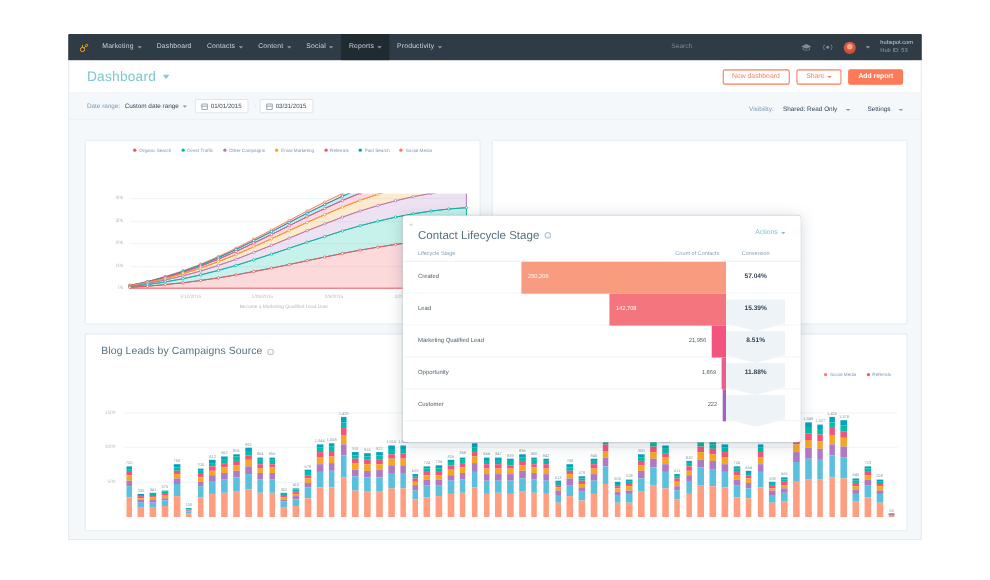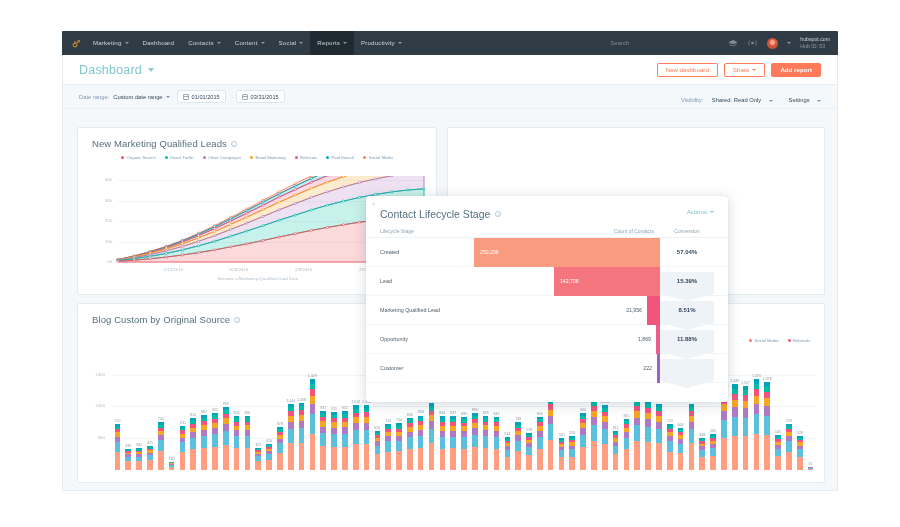--- a/index.html
+++ b/index.html
@@ -329,24 +329,20 @@
           <span class="caret-grey"></span>
         </span>
         <span>
           <span class="filt-value">Settings</span>
           <span class="caret-grey"></span>
         </span>
       </div>
     </div>
 
     <div class="card" id="card-mql">
-      <div class="card-title">
-        <span>New Marketing Qualified Leads</span>
-        <span class="info-ico">i</span>
-      </div>
       <div class="legend" id="mql-legend">
           <div class="legend-item">
             <span class="legend-dot" style="background: rgb(242, 84, 91);"></span>
             <span class="legend-label">Organic Search</span>
           </div>
           <div class="legend-item">
             <span class="legend-dot" style="background: rgb(0, 189, 165);"></span>
             <span class="legend-label">Direct Traffic</span>
           </div>
           <div class="legend-item">
@@ -535,21 +531,21 @@
           <div class="xtick" style="left: 203.553px; width: 44px; top: 91px;">2/9/2015</div>
           <div class="xtick" style="left: 268.66px; width: 44px; top: 91px;">2/23/2015</div>
           <div class="axis-title" style="top: 100px;">Became a Marketing Qualified Lead Date</div>
         </div>
     </div>
 
     <div class="card" id="card-blank"></div>
 
     <div class="card" id="card-blog">
       <div class="card-title">
-        <span>Blog Custom by Original Source</span>
+        <span>Blog Leads by Campaigns Source</span>
         <span class="info-ico">i</span>
       </div>
       <div class="legend" id="blog-legend" style="position:absolute;right:14px;top:28px;justify-content:flex-end">
           <div class="legend-item">
             <span class="legend-dot" style="background: rgb(255, 122, 89);"></span>
             <span class="legend-label">Social Media</span>
           </div>
           <div class="legend-item">
             <span class="legend-dot" style="background: rgb(242, 84, 125);"></span>
             <span class="legend-label">Referrals</span>

